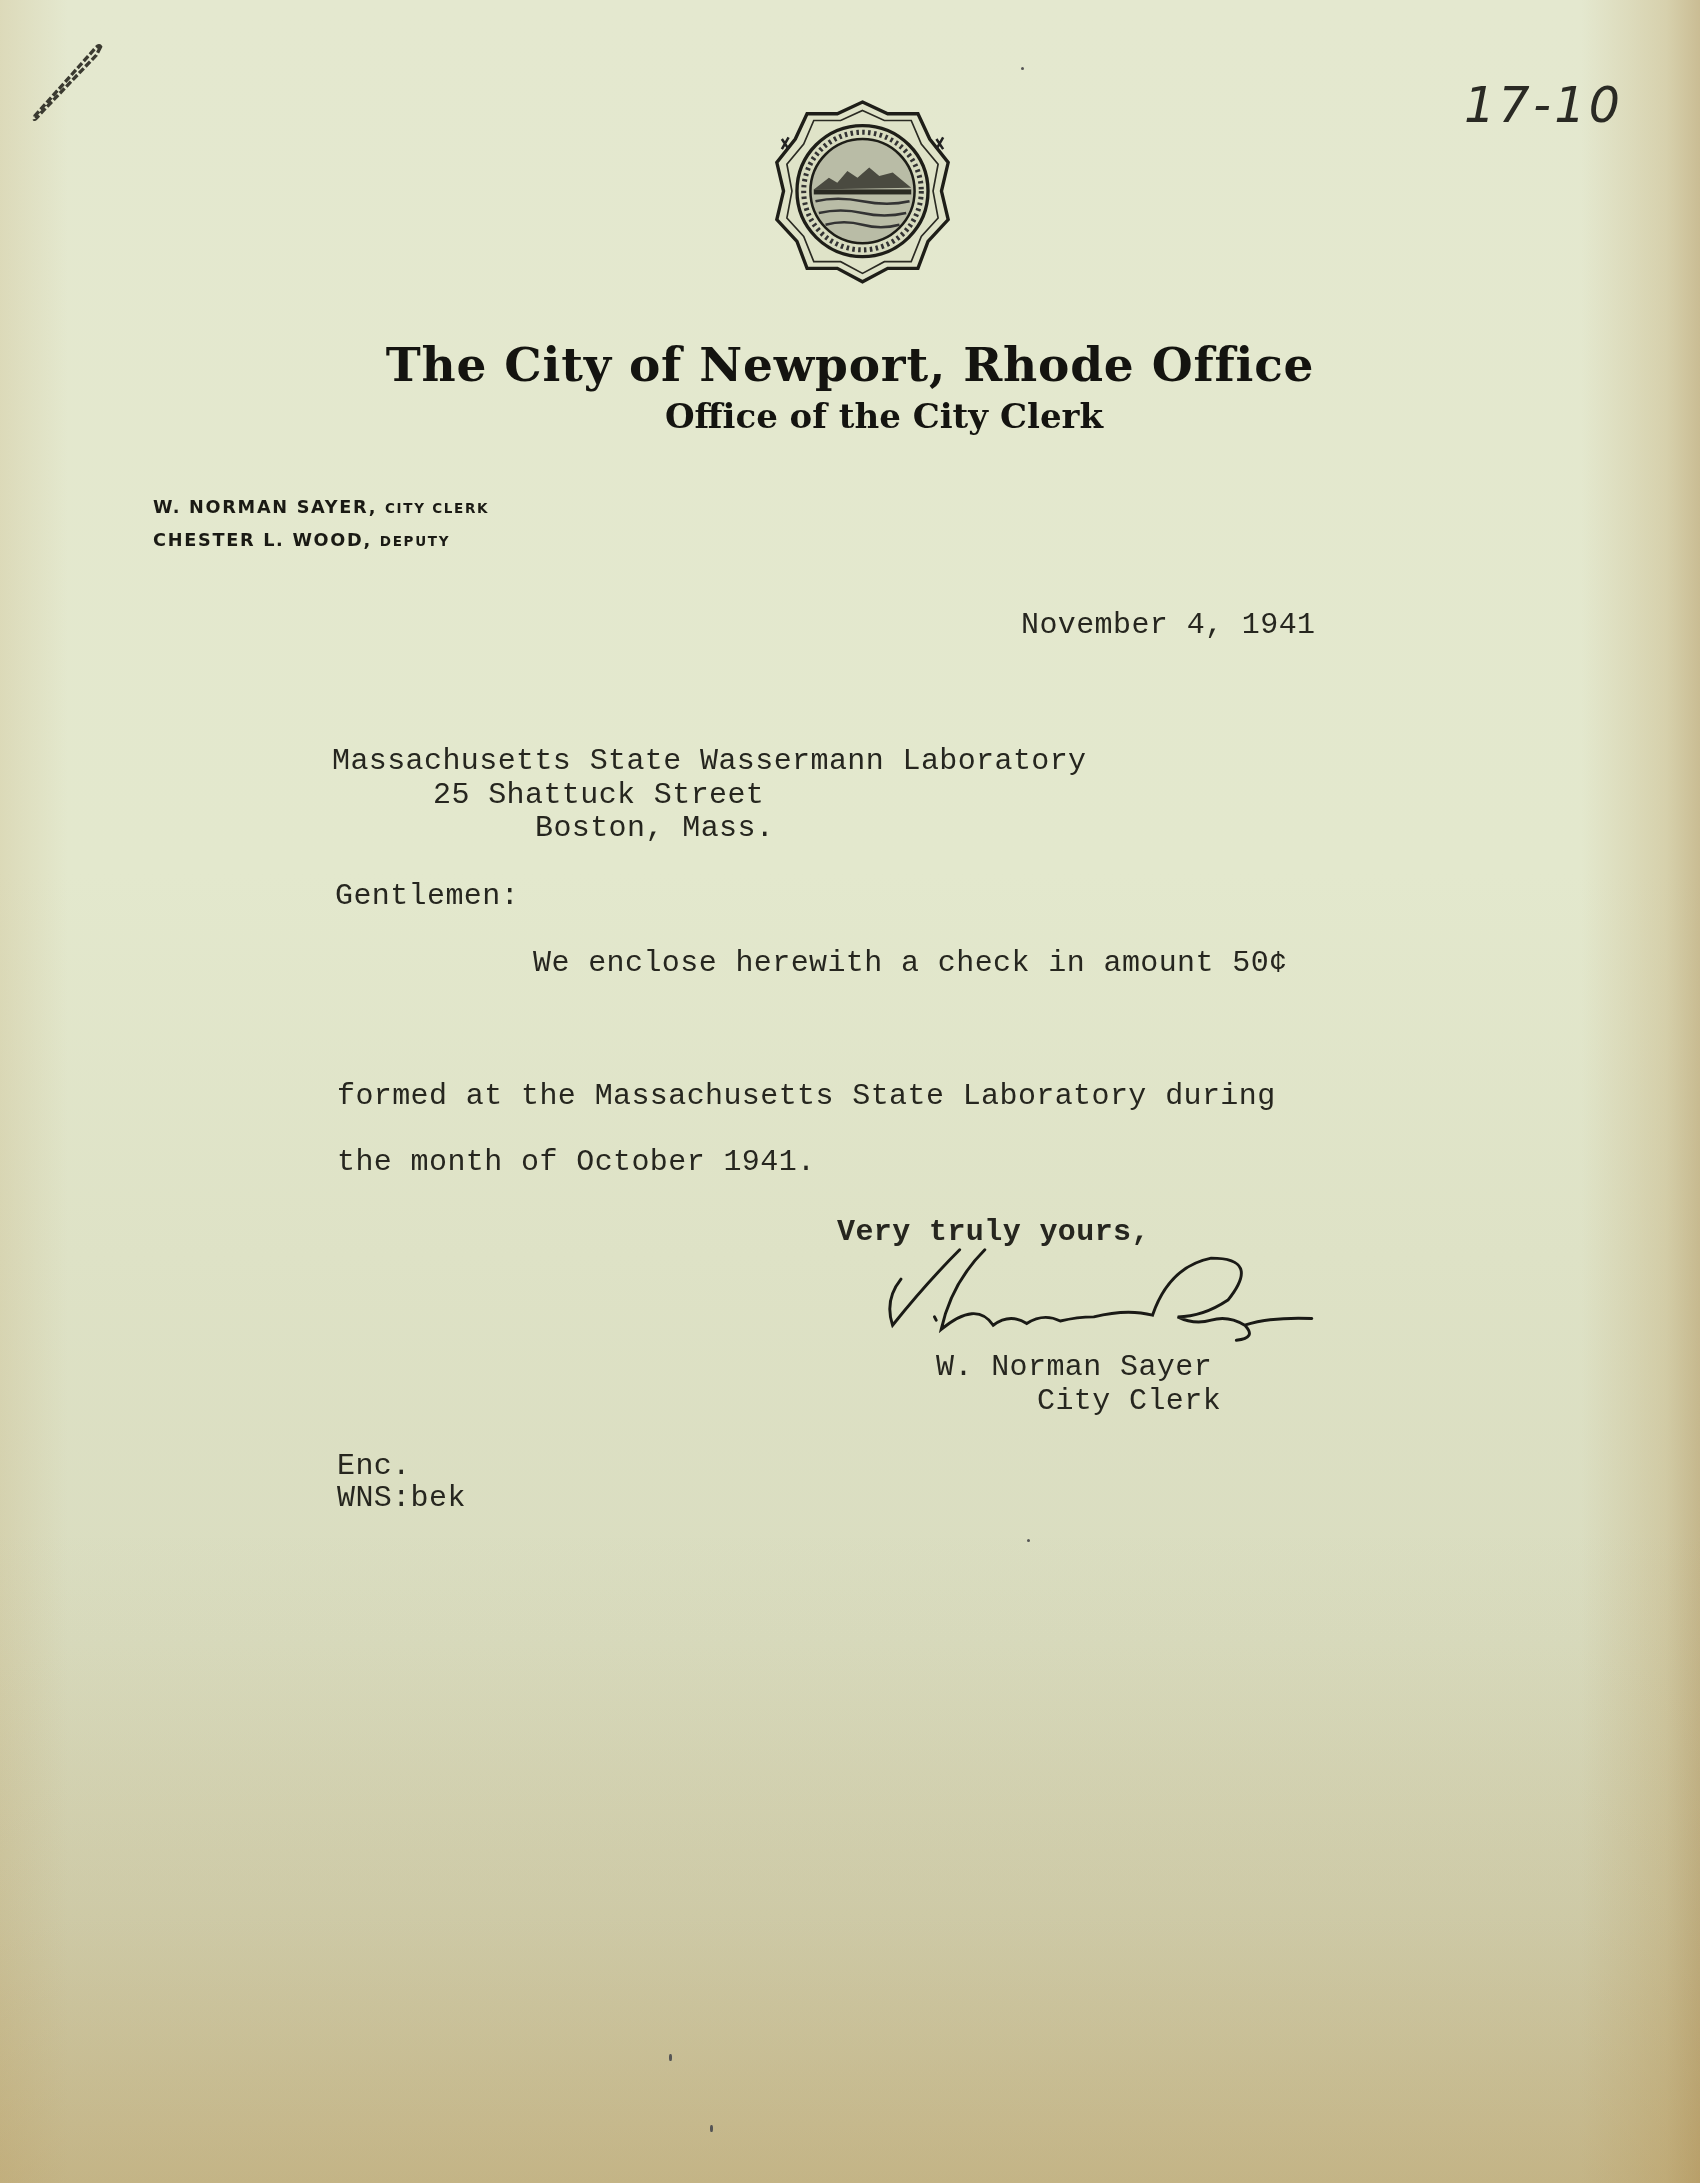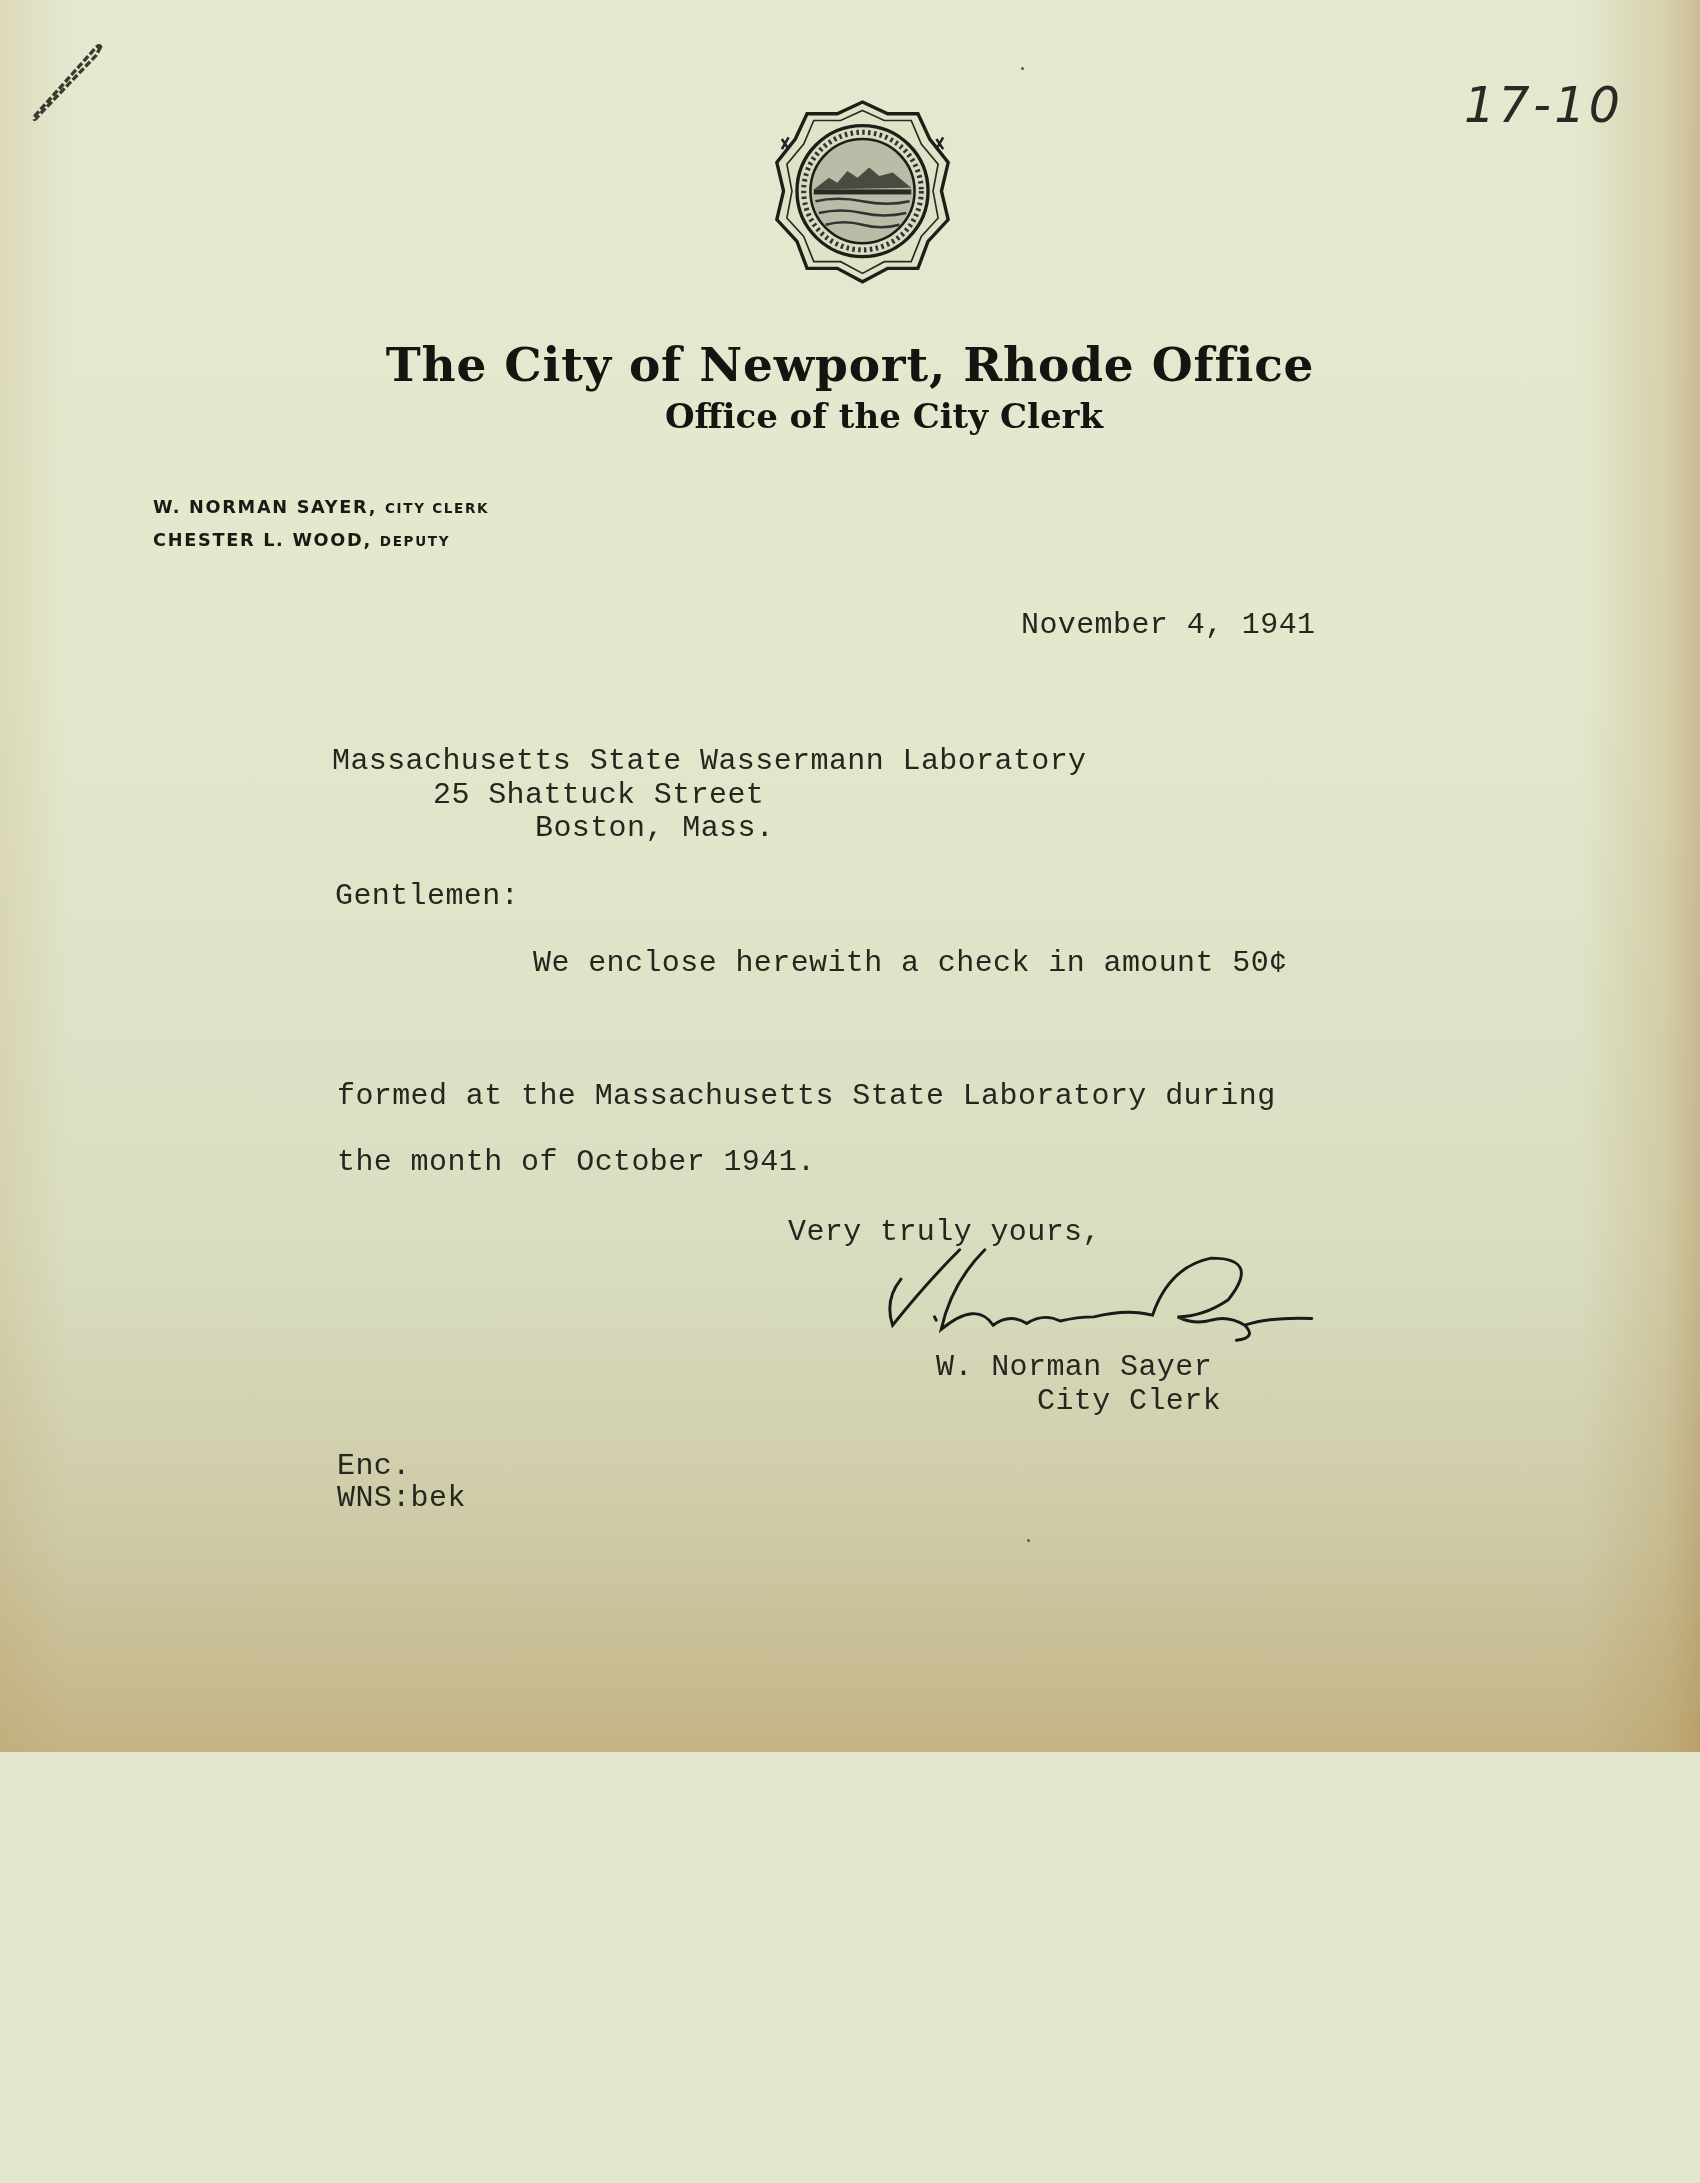--- a/index.html
+++ b/index.html
@@ -1,21 +1,21 @@
 <!DOCTYPE html>
 <html style="font-size:13.5px"><head>
 <meta charset="utf-8">
 <style>
   html, body { margin: 0; padding: 0; }
   body {
     width: 1700px; height: 2183px; overflow: hidden;
     background: #e3e6cc;
   }
   .page {
-    position: relative; width: 1700px; height: 1752px; overflow: hidden;
+    position: relative; width: 1700px; height: 2183px; overflow: hidden;
     background:
       linear-gradient(to bottom, rgba(0,0,0,0) 0%, rgba(0,0,0,0) 70%, rgba(150,120,60,0.10) 88%, rgba(170,130,60,0.30) 100%),
       linear-gradient(to right, rgba(190,160,100,0.20) 0%, rgba(0,0,0,0) 4%, rgba(0,0,0,0) 93%, rgba(185,155,95,0.30) 98%, rgba(170,135,75,0.45) 100%),
       linear-gradient(to bottom, #e4e8cf 0%, #e3e8cd 40%, #d9dcbf 75%, #cfcaa6 100%);
     color: #1d1d18;
   }
   .abs { position: absolute; }
   .type { font-family: "Liberation Mono", "DejaVu Sans Mono", monospace; font-size: 30px; letter-spacing: 0.4px; color: #26261f; white-space: pre; }
   .blackletter { font-family: "DejaVu Serif", "Liberation Serif", serif; font-weight: bold; color: #141410; white-space: nowrap; }
   .smallcaps { font-family: "DejaVu Sans", "Liberation Sans", sans-serif; font-weight: bold; letter-spacing: 1.7px; color: #1a1a14; white-space: nowrap; }
@@ -63,21 +63,21 @@
   <div class="abs type" style="left:332px;top:744px;">Massachusetts State Wassermann Laboratory</div>
   <div class="abs type" style="left:433px;top:778px;">25 Shattuck Street</div>
   <div class="abs type" style="left:535px;top:811px;">Boston, Mass.</div>
 
   <div class="abs type" style="left:335px;top:879px;">Gentlemen:</div>
 
   <div class="abs type" style="left:533px;top:946px;">We enclose herewith a check in amount 50¢</div>
   <div class="abs type" style="left:337px;top:1079px;">formed at the Massachusetts State Laboratory during</div>
   <div class="abs type" style="left:337px;top:1145px;">the month of October 1941.</div>
 
-  <div class="abs type" style="left:788px;top:1215px;">Very truly yours,</div>
+  <div class="abs type" style="left:837px;top:1215px;font-weight:bold;">Very truly yours,</div>
 
   <svg class="abs" style="left:875px;top:1233px;" width="446" height="109" viewBox="0 0 530 130">
     <path d="M30 55 Q10 80 20 110 Q60 60 100 20 M70 100 L72 104 M130 20 Q90 60 78 115 Q120 80 140 110 Q160 95 180 108 Q200 95 220 105 Q240 100 260 100 Q300 90 330 98 Q350 40 400 30 Q460 30 420 80 Q390 100 360 100 Q380 110 400 104 Q420 98 440 110 Q455 125 430 128 M440 110 Q470 100 520 102" fill="none" stroke="#1a1a16" stroke-width="3.5" stroke-linecap="round"></path>
   </svg>
 
   <div class="abs type" style="left:936px;top:1350px;">W. Norman Sayer</div>
   <div class="abs type" style="left:1037px;top:1384px;">City Clerk</div>
 
   <div class="abs type" style="left:337px;top:1449px;">Enc.</div>
   <div class="abs type" style="left:337px;top:1481px;">WNS:bek</div>

